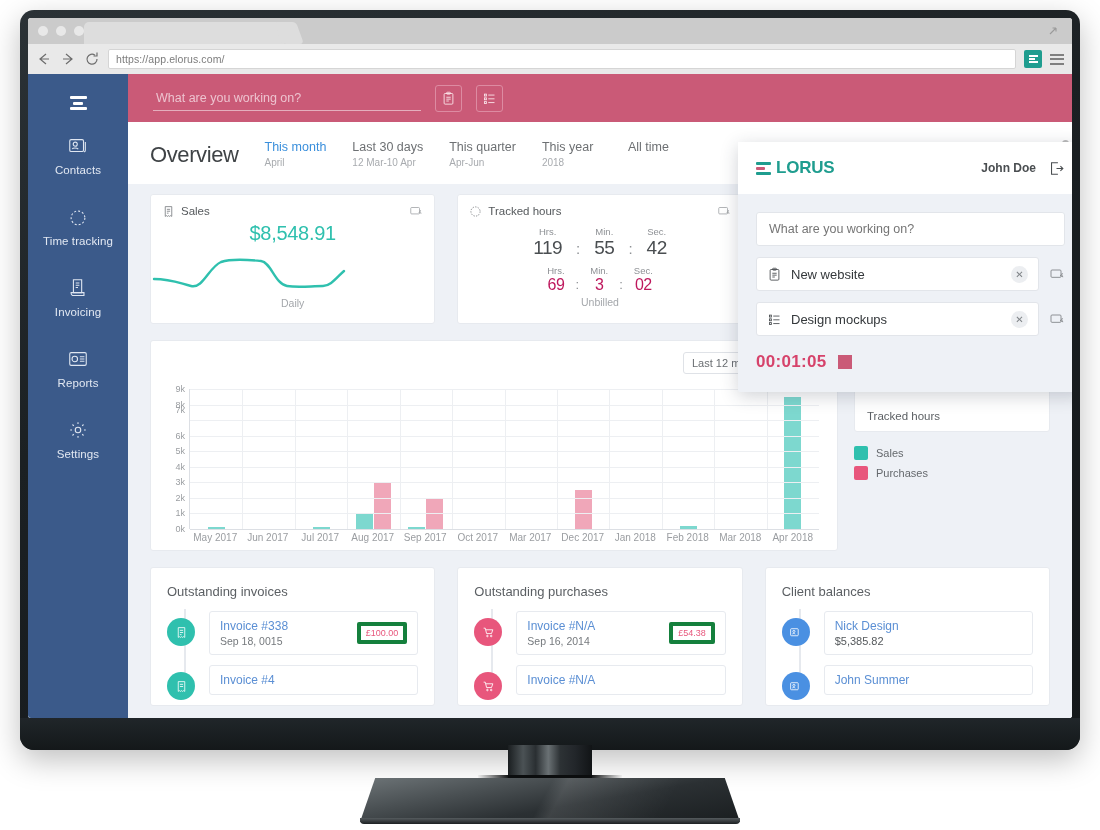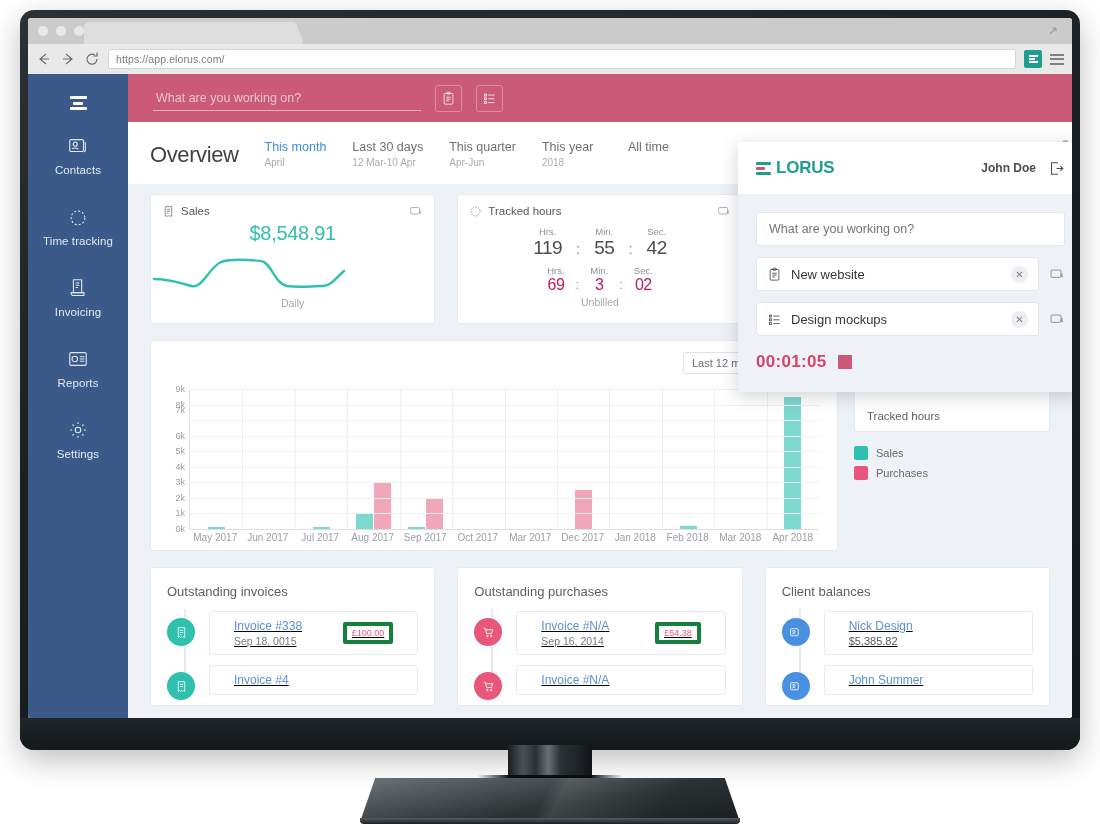--- a/index.html
+++ b/index.html
@@ -172,22 +172,22 @@
   .list-title { font-size:13px; color:#5b5f63; margin-bottom:12px; }
   .timeline { position:relative; padding-left:42px; }
   .timeline::before { content:""; position:absolute; left:17px; top:-2px; bottom:0; width:2px; background:#e6e9ee; }
   .tl-row { position:relative; margin-bottom:10px; }
   .tl-bullet {
     position:absolute; left:-42px; top:7px; width:28px; height:28px; border-radius:50%;
     display:flex; align-items:center; justify-content:center; color:#fff;
   }
   .tl-bullet.teal{ background:#2fc0ae; } .tl-bullet.pink{ background:#e8567c; } .tl-bullet.blue{ background:#4a90e2; }
   .tl-box {
-    border:1px solid #e7eaef; border-radius:3px; padding:7px 24px; position:relative;
-    display:flex; align-items:center; justify-content:space-between;text-decoration:underline;
+    border:1px solid #e7eaef; border-radius:3px; padding:7px 10px; position:relative;
+    display:flex; align-items:center; justify-content:space-between;
   }
   .tl-box .nm { font-size:12px; color:#5b8fd4; }
   .tl-box .dt { font-size:10.5px; color:#75797d; margin-top:2px; }
   .amt { border:4px solid #15803d; color:#e8567c; border-radius:2px; font-size:9px; padding:2px 5px; }
   .bal { font-size:11px; color:#55595c; margin-top:2px; }
 
   
   .scrollbar { position:absolute; right:2px; top:0; width:8px; height:596px; }
   .scroll-thumb { position:absolute; top:18px; width:7px; height:166px; background:#bcbcbc; border-radius:4px; }
 

